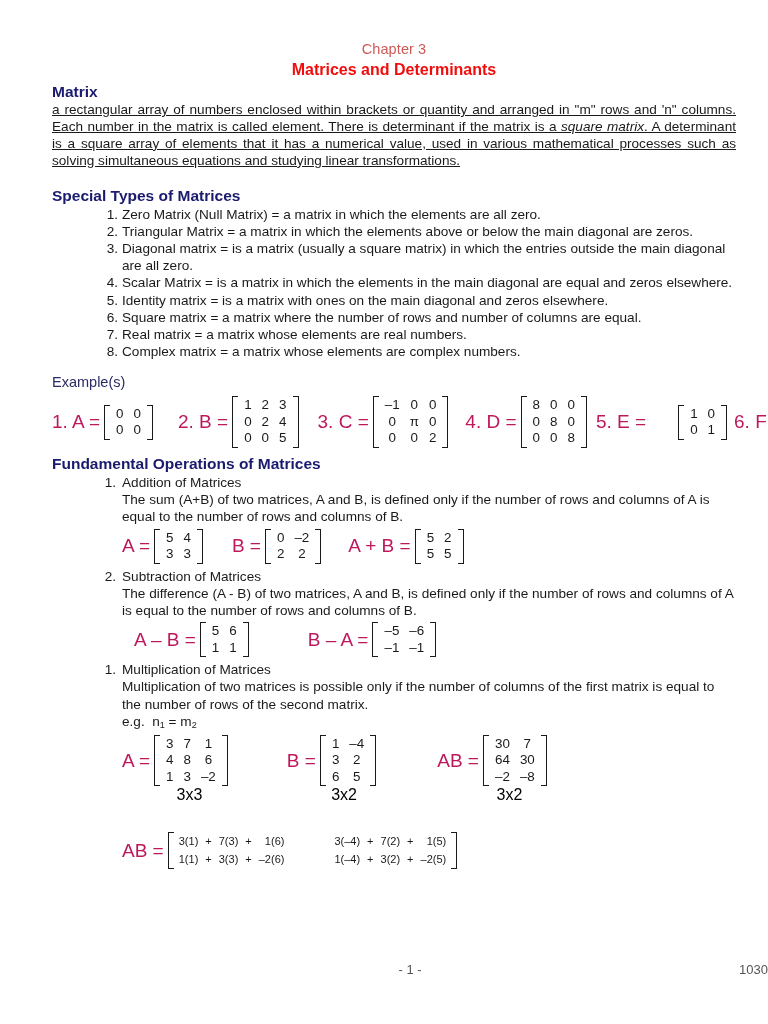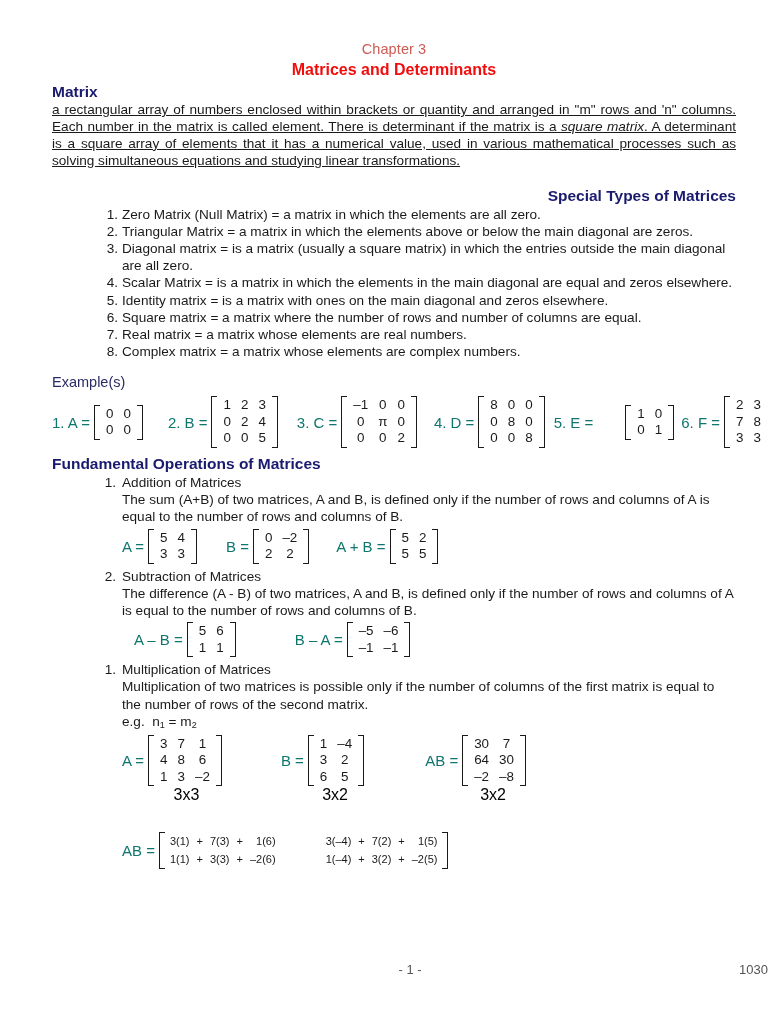--- a/index.html
+++ b/index.html
@@ -45,21 +45,21 @@
     line-height: 21px;
     margin-bottom: 2px;
   }
   .sec-head {
     font-size: 15.5px;
     font-weight: bold;
     color: #1a1a6e;
     line-height: 20px;
     margin-top: 0;
   }
-  .sec-head.spaced { margin-top: 14px; text-align: right; }
+  .sec-head.spaced { margin-top: 14px; }
 
   .body-text {
     font-size: 13.6px;
     line-height: 16.9px;
     text-align: justify;
     color: #1a1a1a;
     text-decoration: underline;
   }
   .body-text i { font-style: italic; }
 
@@ -116,22 +116,22 @@
     display: flex;
     align-items: center;
     flex-wrap: nowrap;
   }
   .mitem {
     display: flex;
     align-items: center;
     white-space: nowrap;
   }
   .mlabel {
-    font-size: 15px;
-    color: #0f766e;
+    font-size: 19px;
+    color: #be185d;
     padding-right: 3px;
     white-space: nowrap;
   }
   .matrix {
     position: relative;
     display: inline-block;
     padding: 1px 7px;
     margin: 0 1px;
   }
   .matrix::before,

